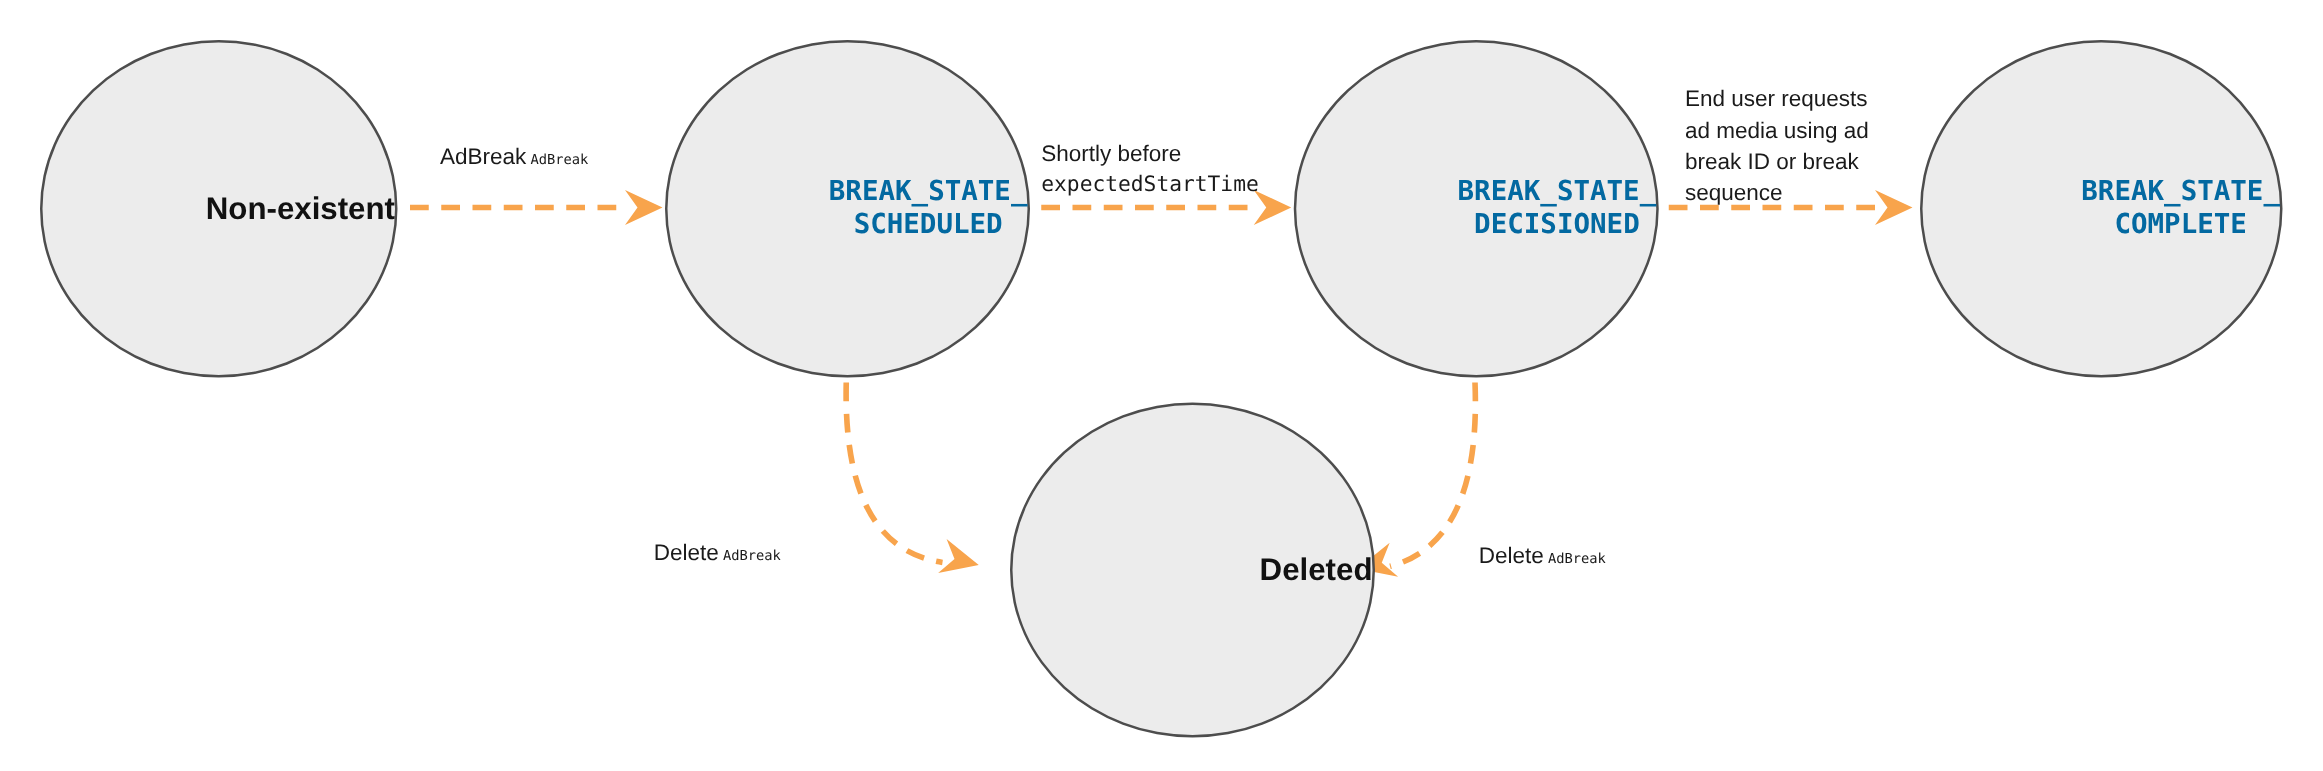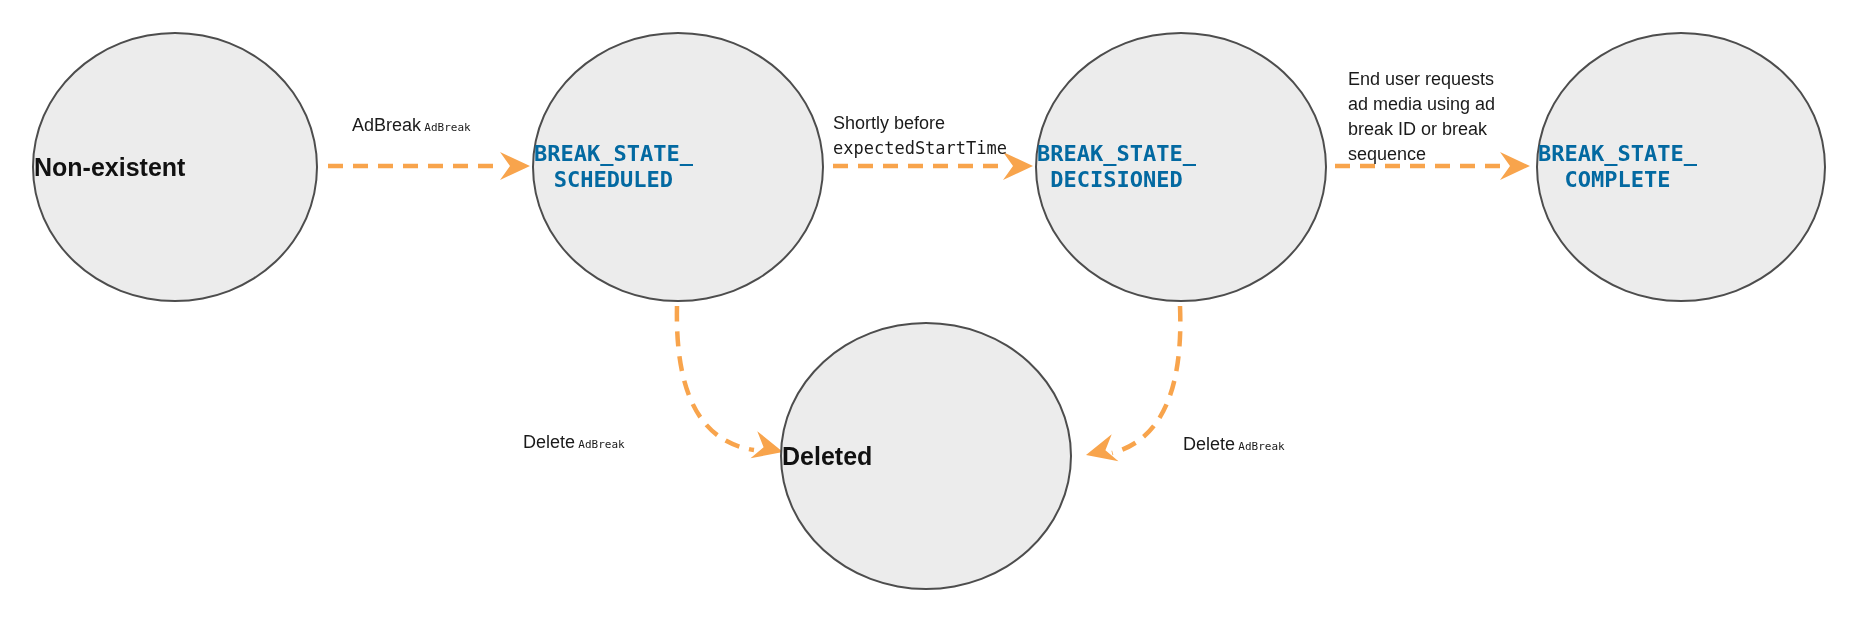--- a/index.html
+++ b/index.html
@@ -32,21 +32,21 @@
     stroke: none;
   }
   .node {
     position: absolute;
     border-radius: 50%;
     background: var(--node-fill, #ececec);
     border: 2px solid var(--node-border, #4d4d4d);
     box-sizing: border-box;
     display: flex;
     align-items: center;
-    justify-content: flex-start;
+    justify-content: flex-end;
     text-align: center;
   }
   .node-label-sans {
     font-family: "Liberation Sans", sans-serif;
     font-weight: bold;
     font-size: 25px;
     color: #111;
     white-space: pre-line;
   }
   .node-label-mono {
@@ -124,21 +124,21 @@
   <div class="node" style="left:1035px; top:32px; width:292px; height:270px;">
     <span class="node-label-mono">BREAK_STATE_
 DECISIONED</span>
   </div>
 
   <div class="node" style="left:1536px; top:32px; width:290px; height:270px;">
     <span class="node-label-mono">BREAK_STATE_
 COMPLETE</span>
   </div>
 
-  <div class="node" style="left:780px; top:322px; width:292px; height:268px;">
+  <div class="node" style="left:808px; top:322px; width:292px; height:268px;">
     <span class="node-label-sans">Deleted</span>
   </div>
 
   <div class="edge-label" style="left:352px; top:88px;">
     <span>AdBreak</span><span class="code">AdBreak</span>
   </div>
 
   <div class="edge-label" style="left:1348px; top:42px;">
     <span>End user requests
 ad media using ad

